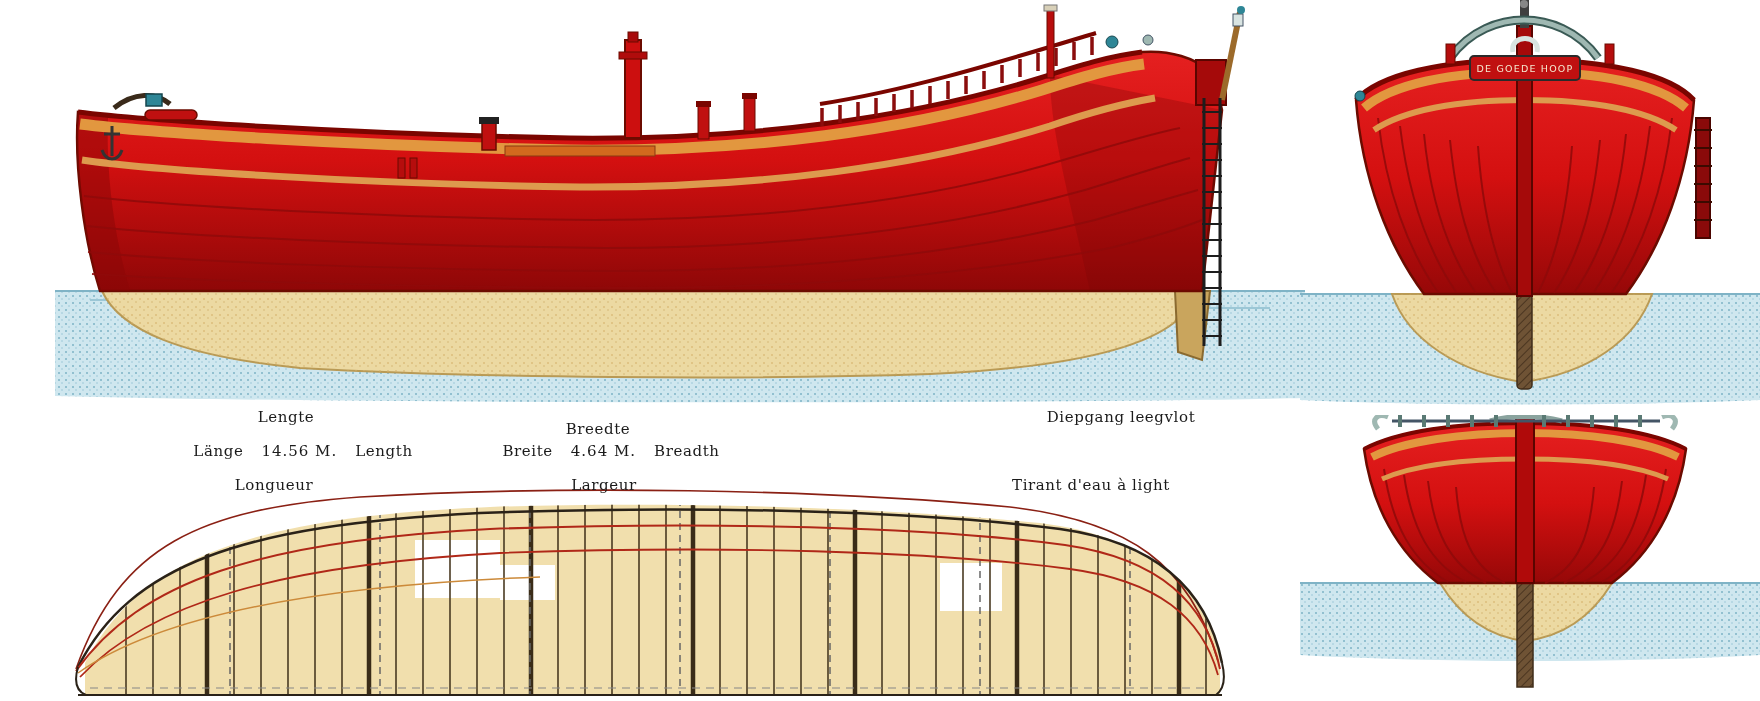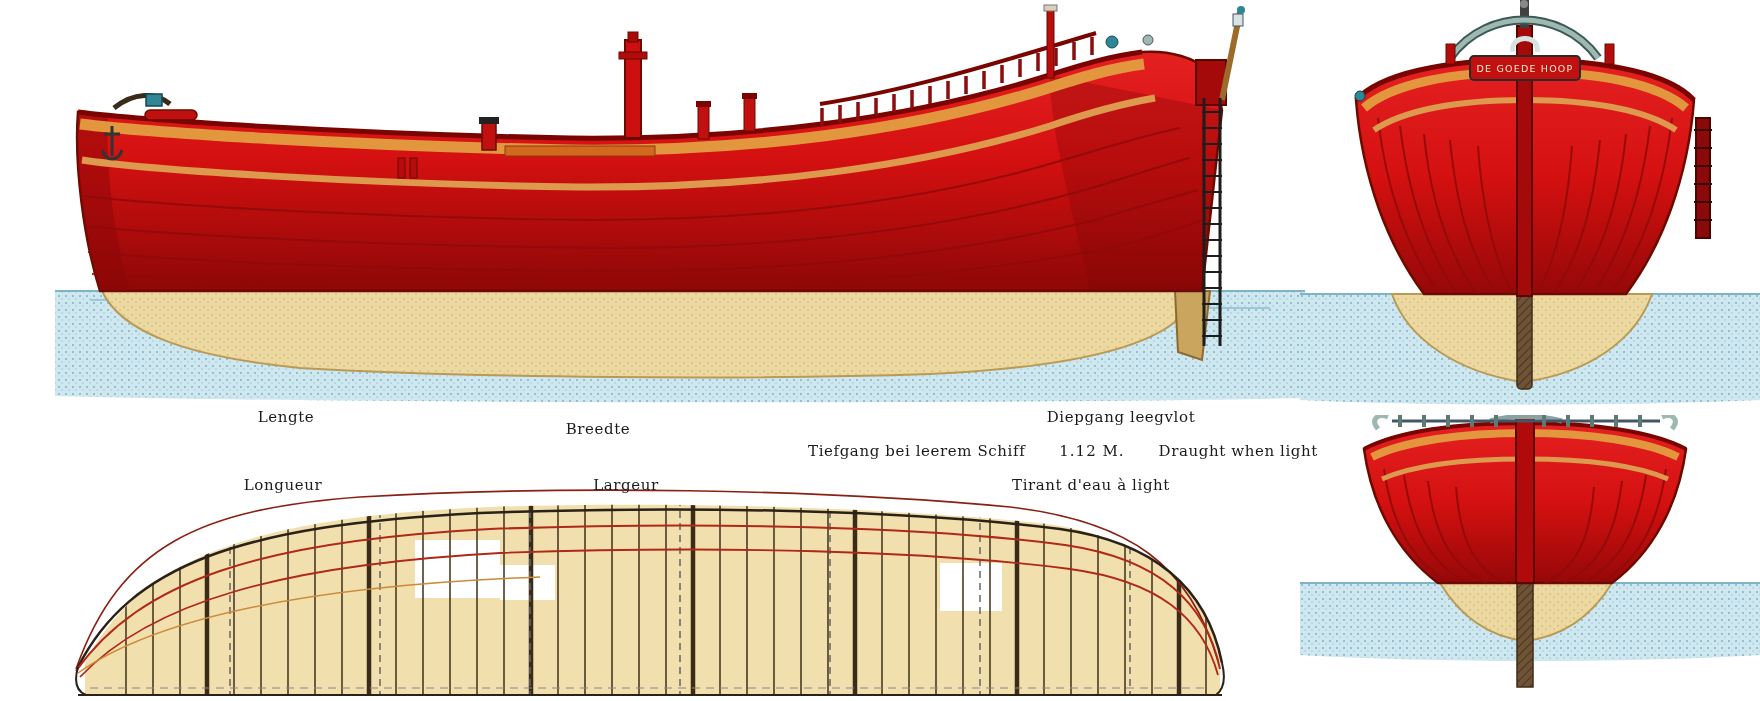--- a/index.html
+++ b/index.html
@@ -301,21 +301,24 @@
     <g>
       <line x1="18" y1="250" x2="1162" y2="250" stroke="#2a2218" stroke-width="2"></line>
       <line x1="30" y1="243" x2="1150" y2="243" stroke="#888888" stroke-width="1.2" stroke-dasharray="8 6"></line>
     </g>
   </svg>
 
   <span class="lbl" style="left:286px;top:408px;">Lengte</span>
   <span class="lbl" style="left:598px;top:420px;">Breedte</span>
   <span class="lbl" style="left:1089px;top:408px;margin-left:32px;">Diepgang leegvlot</span>
 
-  <span class="lbl group wide" style="left:1063px;top:442px;">
-    <span>Tiefgang bei leerem Schiff</span><span class="val">1.12 M.</span><span>Draught when light</span>
+  <span class="lbl group" style="left:303px;top:442px;">
+    <span>Länge</span><span class="val">14.56 M.</span><span>Length</span>
   </span>
-
-  <span class="lbl" style="left:283px;top:476px;">Longueur</span>
-  <span class="lbl" style="left:626px;top:476px;">Largeur</span>
+  <span class="lbl group" style="left:611px;top:442px;">
+    <span>Breite</span><span class="val">4.64 M.</span><span>Breadth</span>
+  </span>
+
+  <span class="lbl" style="left:274px;top:476px;">Longueur</span>
+  <span class="lbl" style="left:604px;top:476px;">Largeur</span>
   <span class="lbl" style="left:1091px;top:476px;">Tirant d'eau à light</span>
 
 </div>
 
 </body></html>

